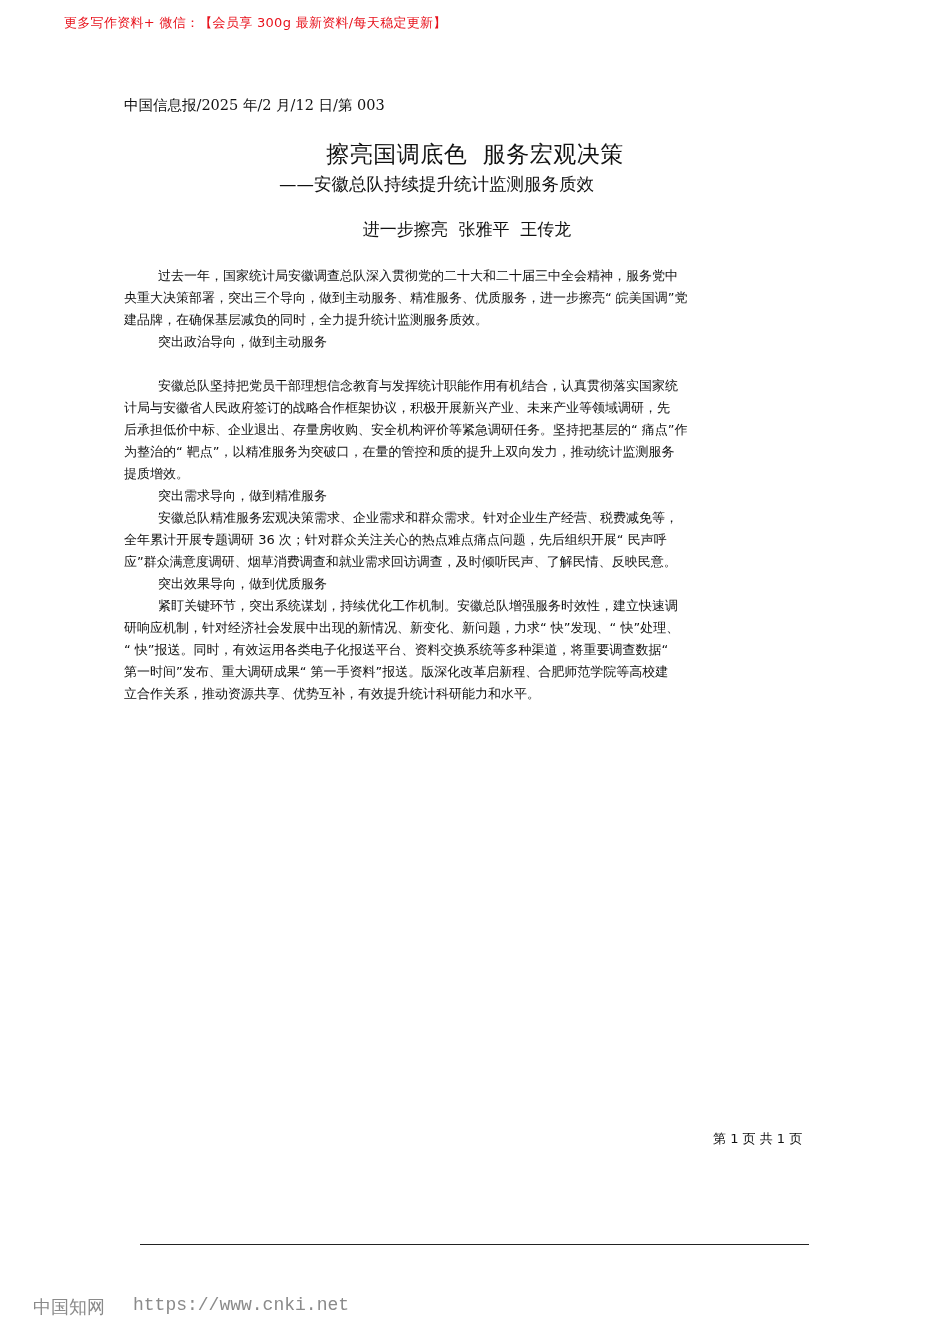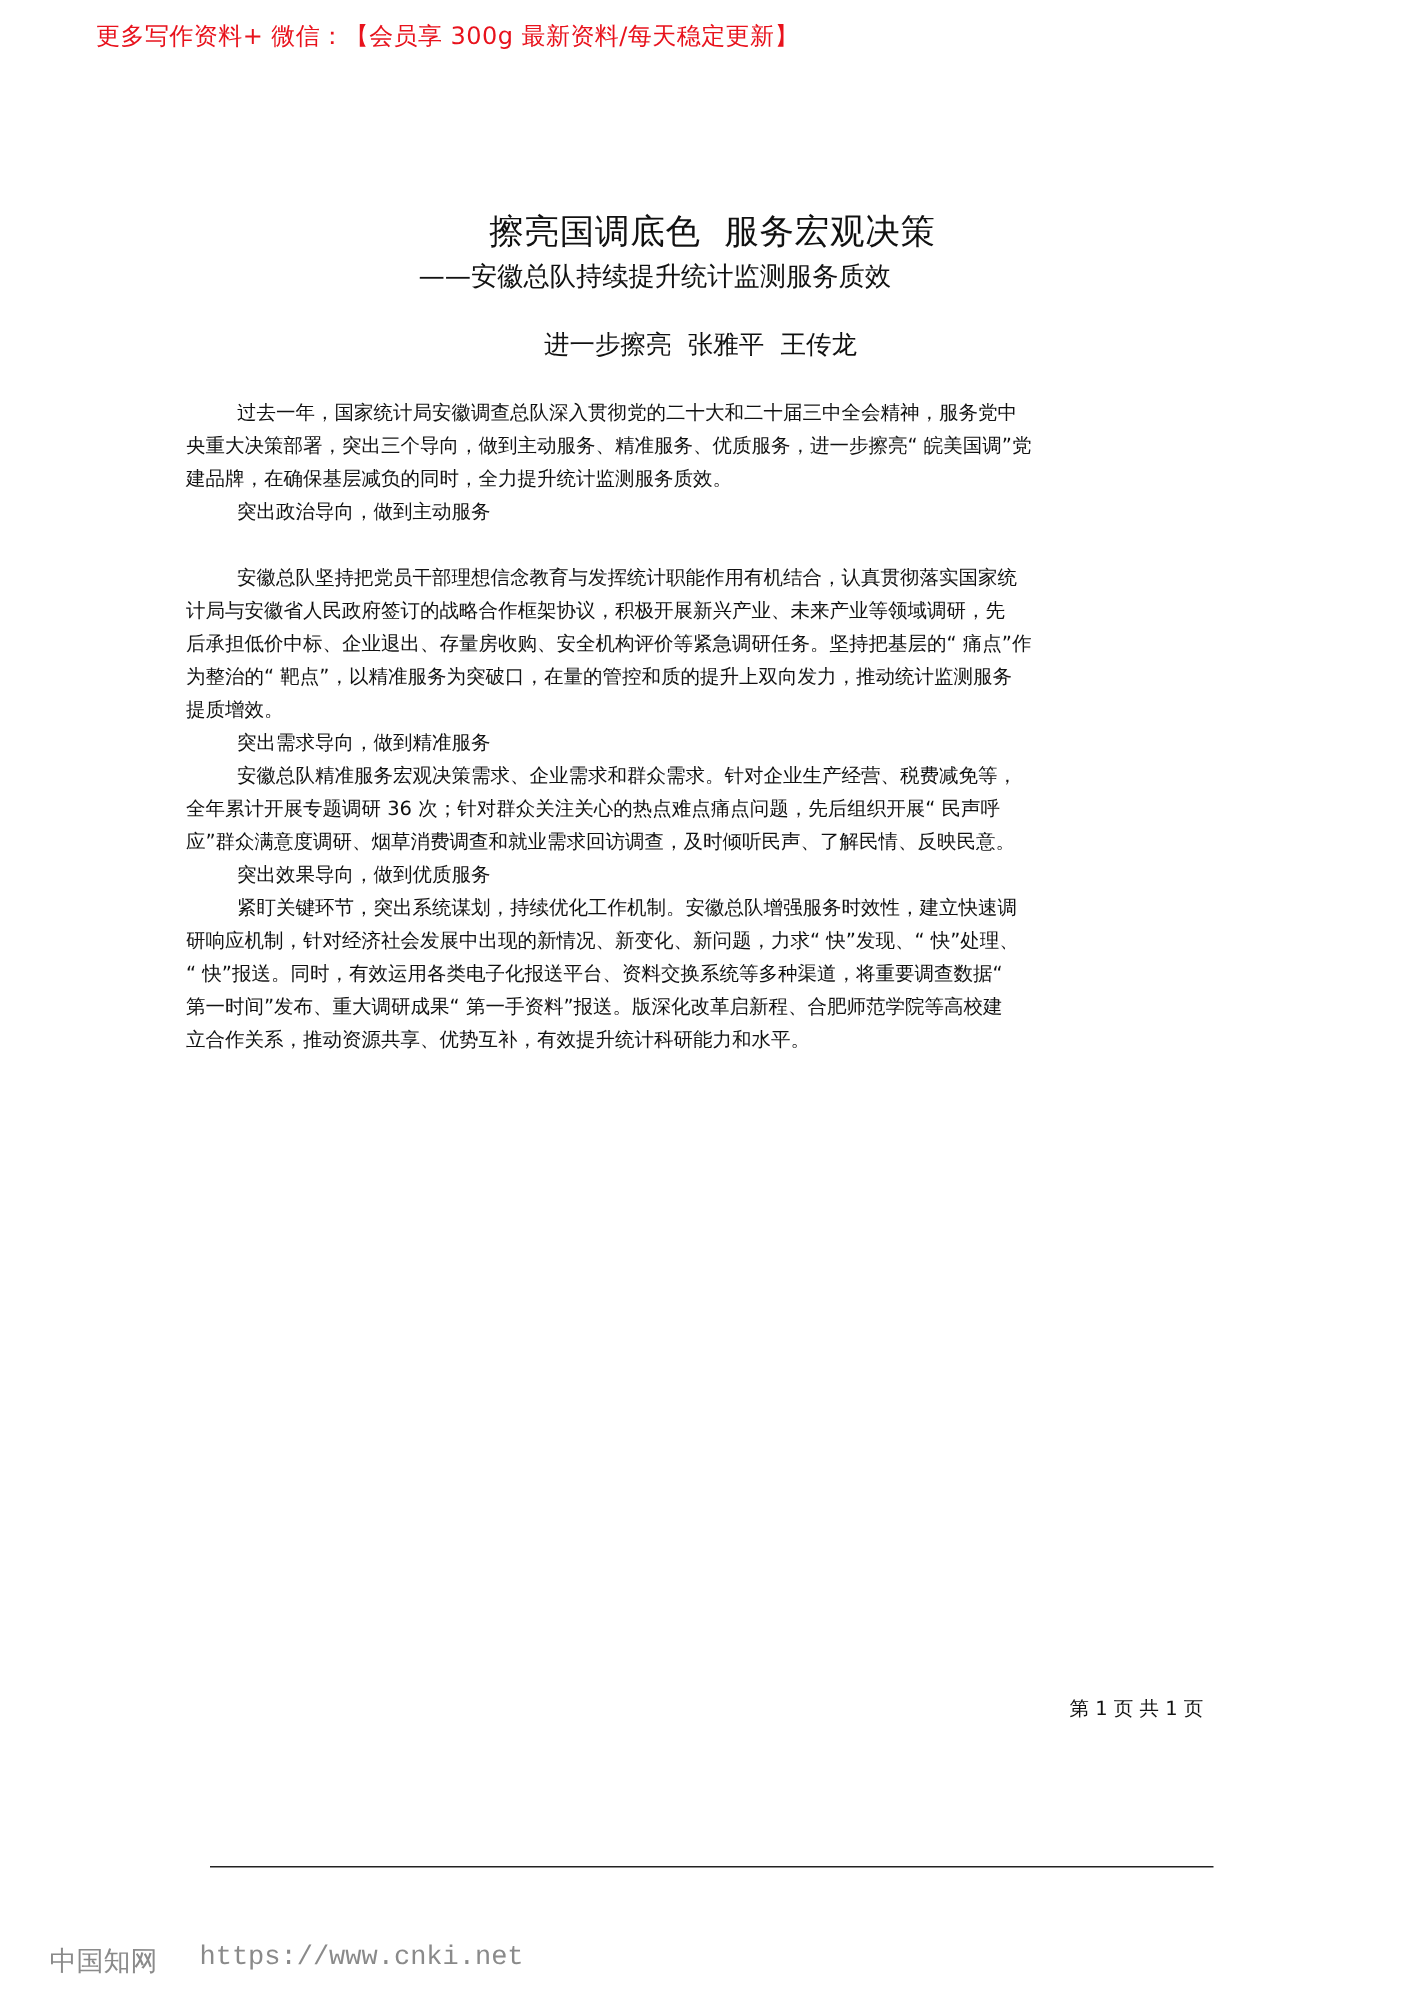--- a/index.html
+++ b/index.html
@@ -1,18 +1,18 @@
 <!DOCTYPE html>
 <html><head>
   <meta charset="utf-8">
   <style>
     html, body { margin: 0; padding: 0; background: #ffffff; }
     body { width: 950px; height: 1344px; position: relative; overflow: hidden;
            font-family: "DejaVu Sans", "Liberation Sans", sans-serif; color: #111; }
-    .promo { position: absolute; left: 64px; top: 14px; font-size: 16px; color: #e8121c;
+    .promo { position: absolute; left: 64px; top: 14px; font-size: 13px; color: #e8121c;
              letter-spacing: 0.3px; white-space: nowrap; font-weight: normal; }
     .src { position: absolute; left: 124px; top: 94px; font-size: 14.5px; line-height: 22px;
            white-space: nowrap; font-family: "DejaVu Serif", "Liberation Serif", serif; }
     .title { position: absolute; left: 0; width: 950px; top: 139px; text-align: center;
              font-size: 23px; white-space: pre; letter-spacing: 0.5px; }
     .subtitle { position: absolute; left: 279px; top: 172px; font-size: 17.5px; white-space: nowrap; }
     .byline { position: absolute; left: 0; width: 934px; top: 218px; text-align: center;
               font-size: 17px; white-space: pre; }
     .line { position: absolute; left: 124px; font-size: 13px; white-space: nowrap;
             line-height: 22px; height: 22px; }
@@ -24,20 +24,21 @@
                    white-space: nowrap; }
     .footer-url { position: absolute; left: 133px; top: 1295px; font-size: 18px; color: #8a8a8a;
                   white-space: nowrap; font-family: Liberation Mono, monospace; }
   </style>
 </head>
 <body>
 
 <div class="promo">更多写作资料+ 微信：【会员享 300g 最新资料/每天稳定更新】</div>
 
 <div class="src">
+  <div>中国信息报/2025 年/2 月/12 日/第 003</div>
 </div>
 
 <div class="title">擦亮国调底色  服务宏观决策</div>
 <div class="subtitle">——安徽总队持续提升统计监测服务质效</div>
 <div class="byline">进一步擦亮  张雅平  王传龙</div>
 
 <div>
   <div class="line indent" style="top:265px">过去一年，国家统计局安徽调查总队深入贯彻党的二十大和二十届三中全会精神，服务党中</div>
   <div class="line" style="top:287px">央重大决策部署，突出三个导向，做到主动服务、精准服务、优质服务，进一步擦亮“ 皖美国调”党</div>
   <div class="line" style="top:309px">建品牌，在确保基层减负的同时，全力提升统计监测服务质效。</div>

